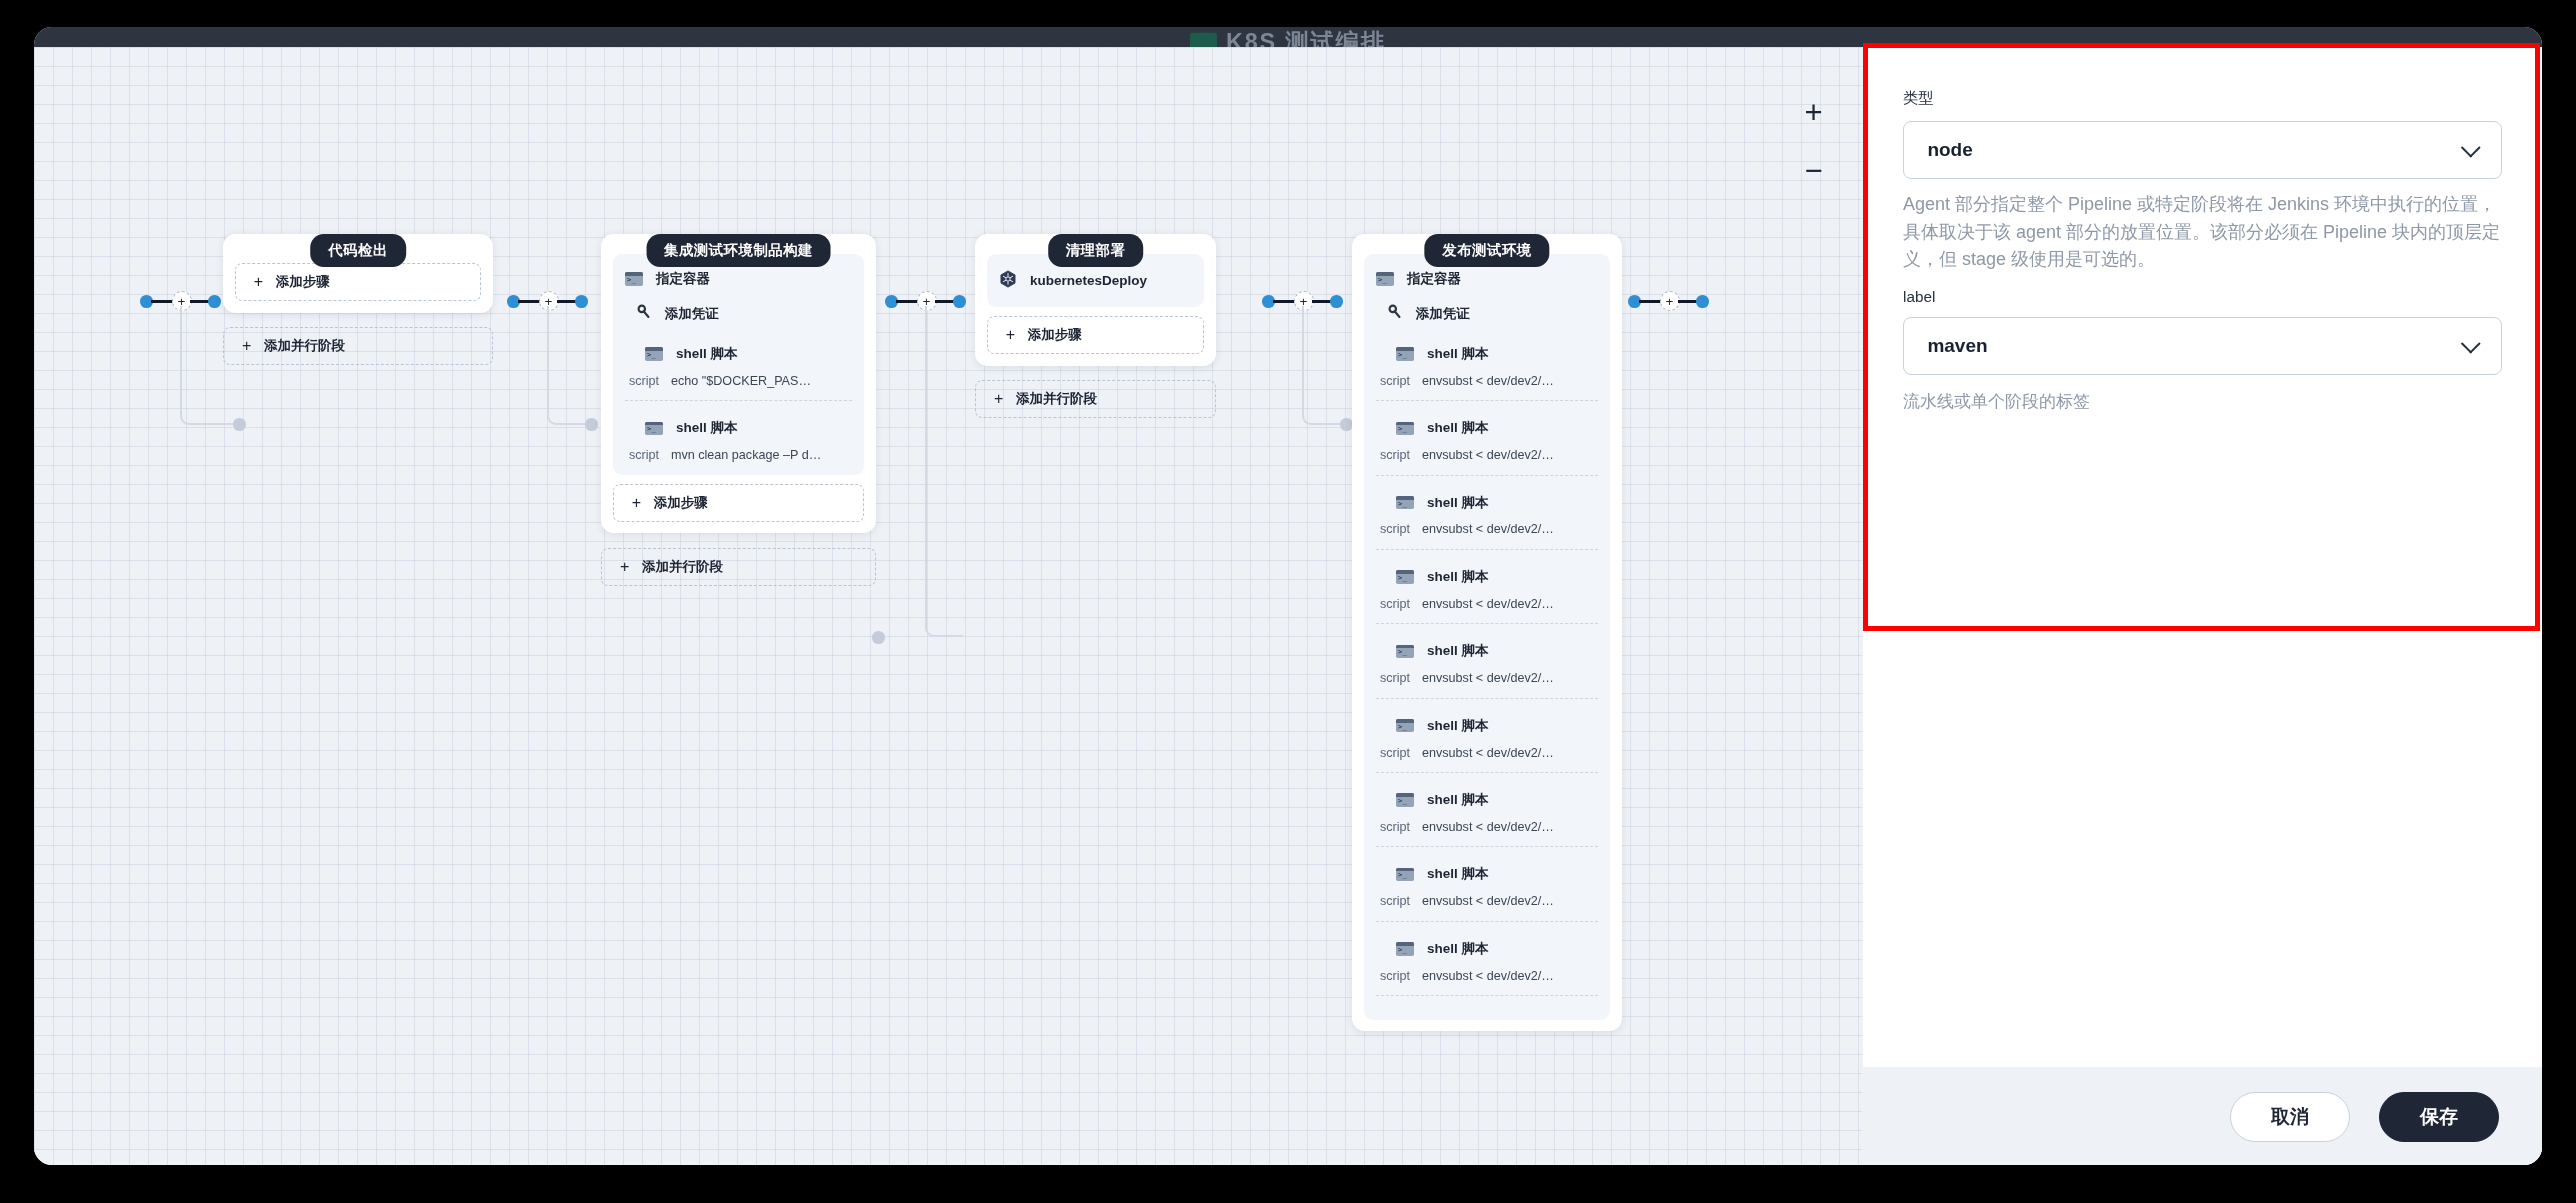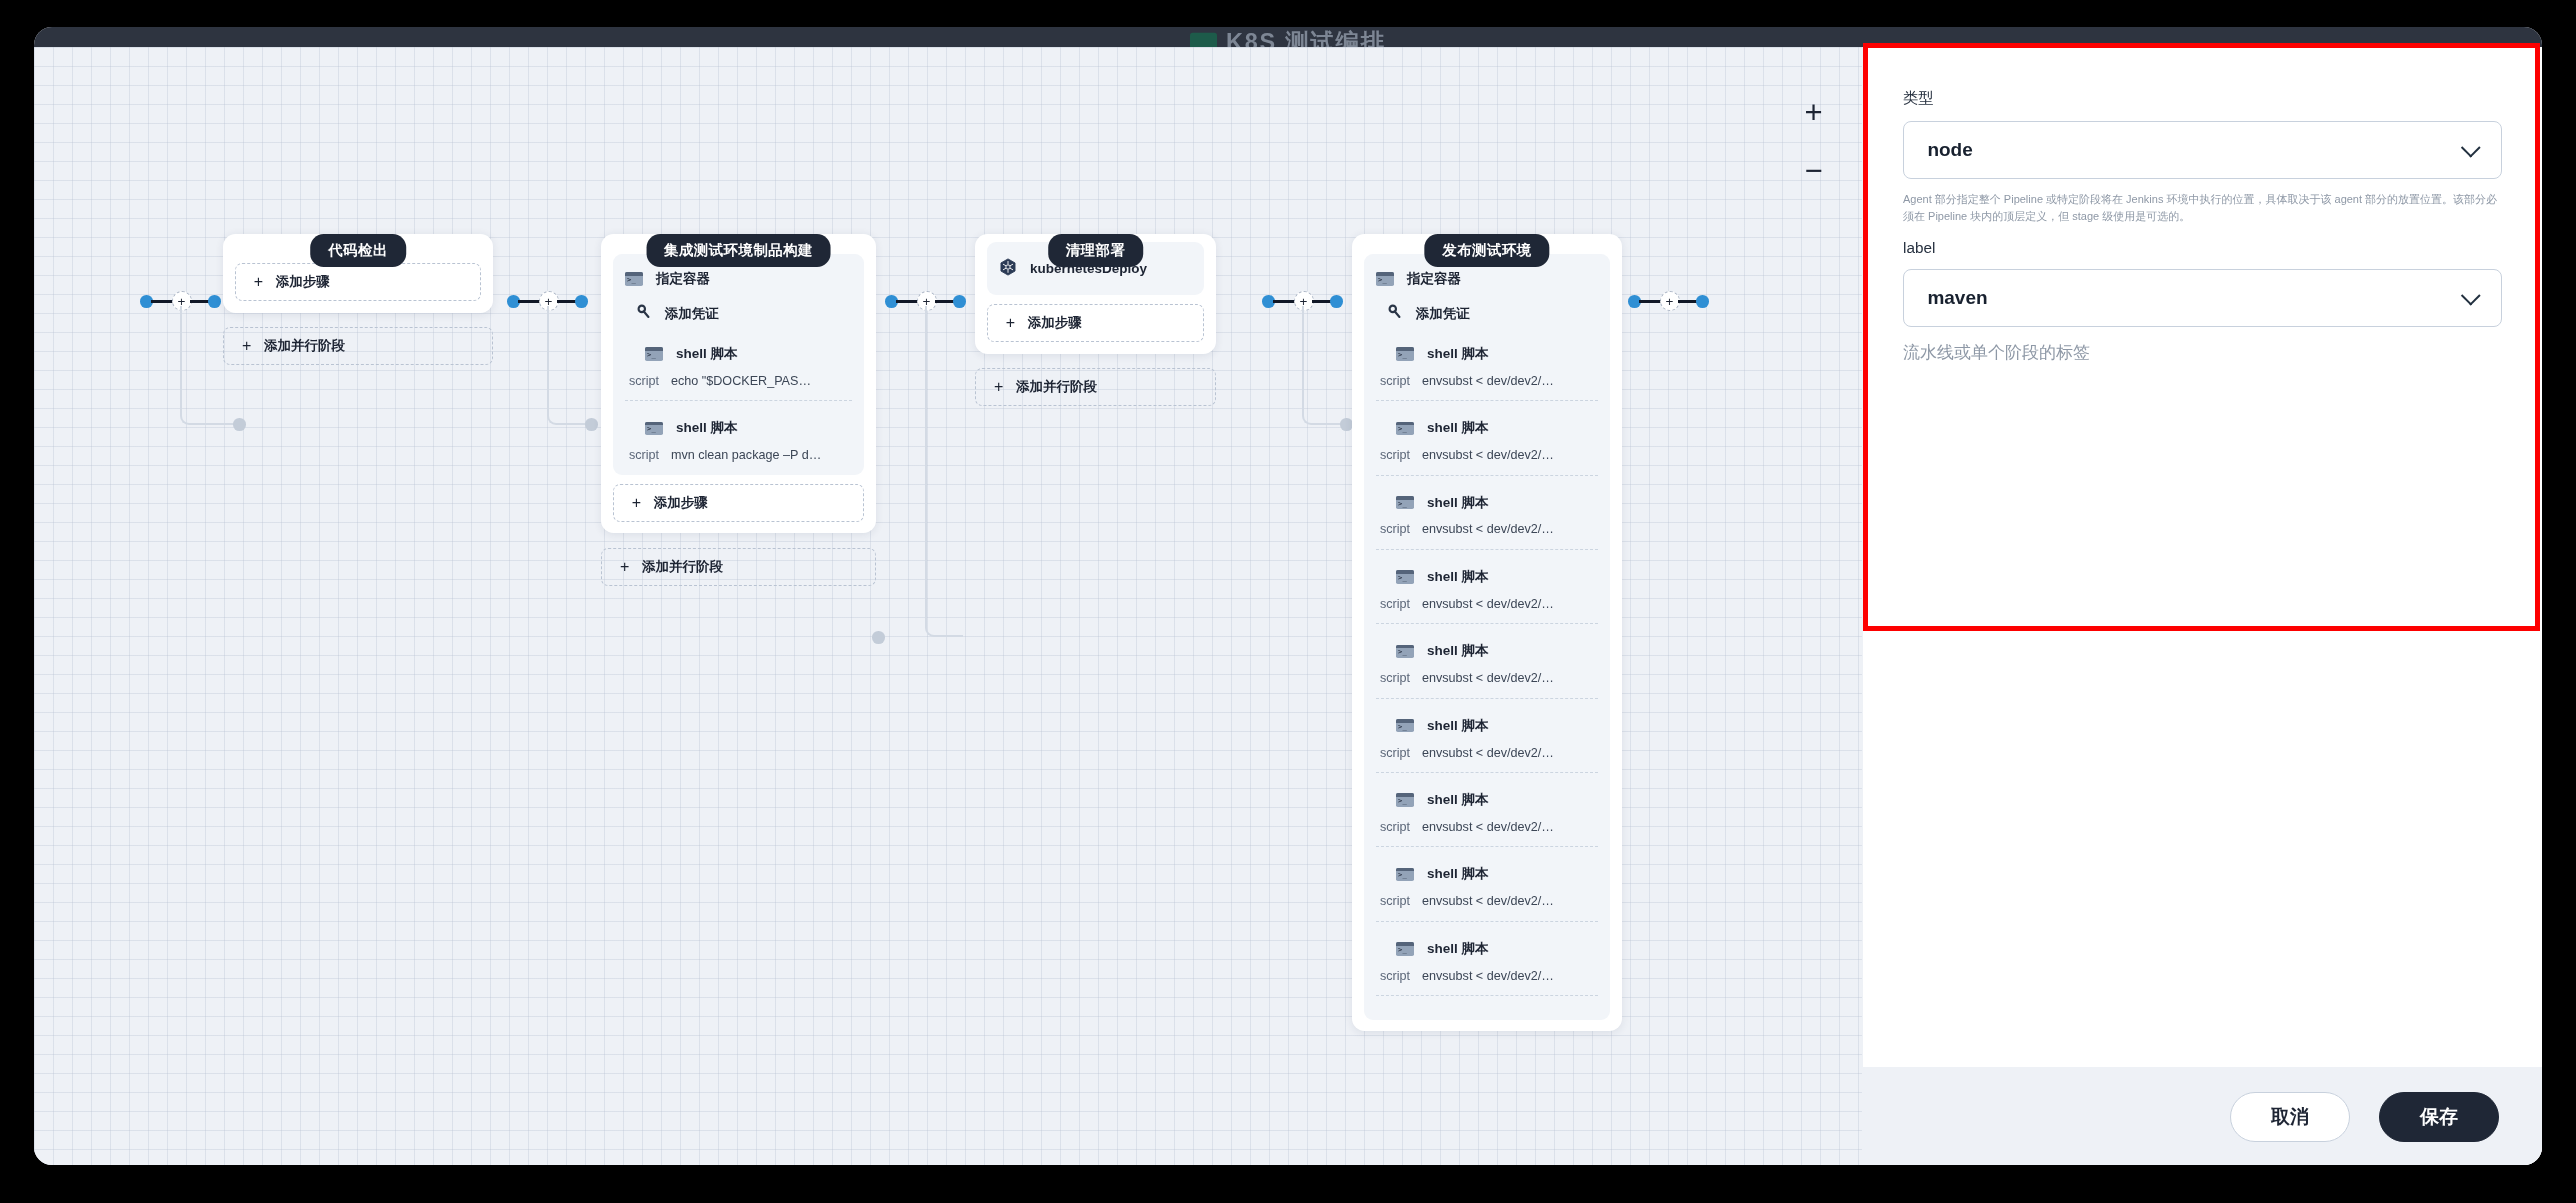--- a/index.html
+++ b/index.html
@@ -192,21 +192,21 @@
   .select-box .val {
     font-size: 19px; font-weight: 700; color: #18212f;
   }
   .select-box .chev {
     position: absolute; right: 23.4px; top: 50%;
     width: 13.5px; height: 13.5px;
     border-right: 2.7px solid #22303f; border-bottom: 2.7px solid #22303f;
     transform: translateY(-70%) rotate(45deg);
   }
   .help-text {
-    font-size: 11px; line-height: 1.52; color: #8e98a6;
+    font-size: 18px; line-height: 1.52; color: #8e98a6;
     margin: 12.6px 0 0 0;
   }
   .help-small { font-size: 17px; color: #8e98a6; margin-top: 14.4px; }
   .gap-lbl { margin-top: 14.4px; }
 
   #panel-footer {
     flex: 0 0 auto; height: 99px;
     background: #eef1f6;
     display: flex; align-items: center; justify-content: flex-end;
     gap: 29px; padding-right: 43px;
@@ -348,21 +348,21 @@
         <div class="dashed-btn parallel-btn">
           <span class="plus">+</span>
           <span>添加并行阶段</span>
         </div>
       </div>
     </div>
 
     <div class="stage-col" style="left:941px; top:171px; width:241px;">
       <div class="stage-wrap">
         <div class="stage-badge">清理部署</div>
-        <div class="stage-card" style="margin-top:16px; padding-top:8px;">
+        <div class="stage-card" style="margin-top:16px; padding-top:20px;">
           <div class="steps-box">
             <div class="step-row">
               <span class="ico">
                 <svg width="18" height="18" viewBox="0 0 20 20">
                   <polygon points="10,1 17.8,5.5 17.8,14.5 10,19 2.2,14.5 2.2,5.5" fill="#2b3a55" stroke="#2b3a55" stroke-width="1"></polygon>
                   <g stroke="#ffffff" stroke-width="1" fill="none">
                     <circle cx="10" cy="10" r="2.4"></circle>
                     <path d="M10 3.4 V7.2 M10 12.8 V16.4 M4.4 6.8 L7.8 8.7 M12.2 11.3 L15.6 13.2 M4.4 13.2 L7.8 11.3 M12.2 8.7 L15.6 6.8"></path>
                   </g>
                 </svg>

